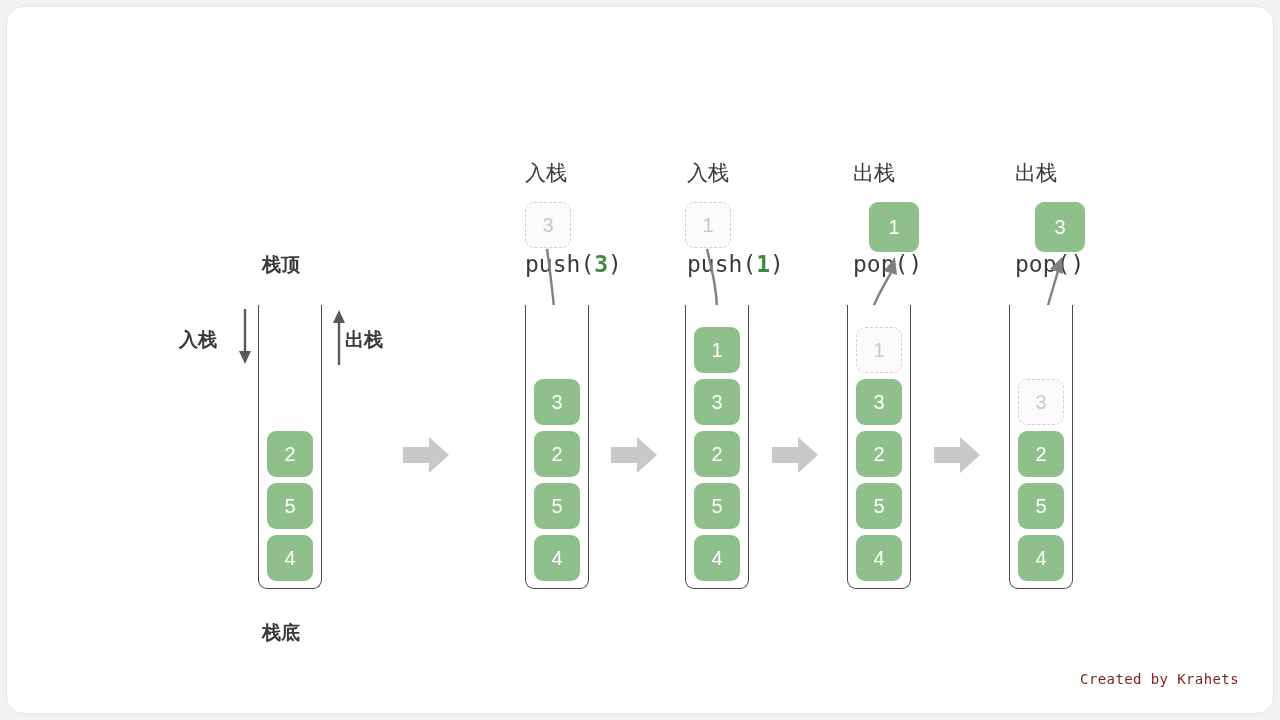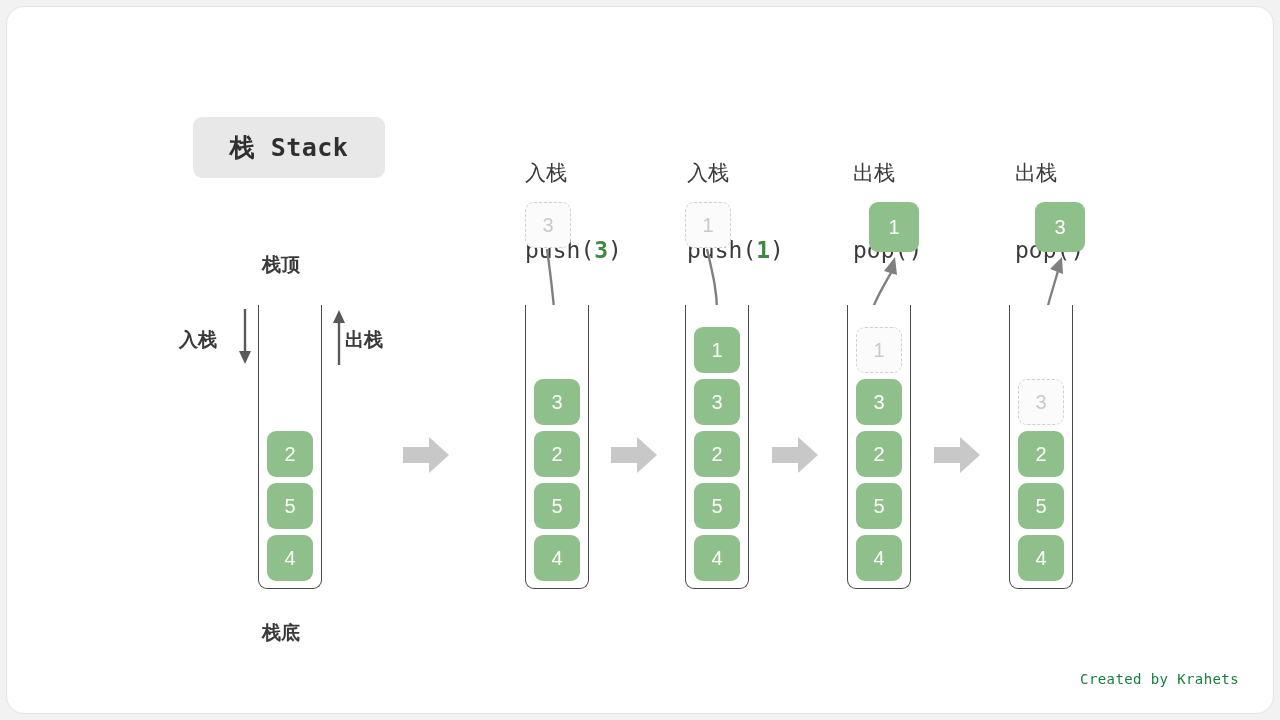--- a/index.html
+++ b/index.html
@@ -110,51 +110,48 @@
   .stage-head .cn {
     display: block;
     font-family: "Liberation Sans", "DejaVu Sans", sans-serif;
     font-size: 21px;
     color: #3a3a3a;
   }
   .stage-head .code {
     display: block;
     font-size: 23px;
     color: #3a3a3a;
-    margin-top: 3px;
+    margin-top: 17px;
   }
   .stage-head .arg {
     color: #3f8a3f;
     font-weight: bold;
   }
 
   
   .flow-arrow { width: 46px; height: 40px; }
 
   
   #watermark {
     right: 34px;
     bottom: 26px;
     font-family: "DejaVu Sans Mono", "Liberation Mono", monospace;
     font-size: 14px;
-    color: #15803d;
+    color: #7f1d1d;
     letter-spacing: 0.4px;
     white-space: nowrap;
   }
   svg { display: block; overflow: visible; }
 </style>
 </head>
 <body>
 
 <div id="canvas">
   <div id="card">
 
-    <div class="abs" id="title-chip">
-      <span class="tx">栈 Stack</span>
-    </div>
 
     <div class="abs cn-label" id="label-top">栈顶</div>
     <div class="abs cn-label" id="label-bottom">栈底</div>
     <div class="abs cn-label" id="label-push">入栈</div>
     <div class="abs cn-label" id="label-pop">出栈</div>
 
     <svg class="abs" style="left:226px; top:300px;" width="24" height="60">
       <line x1="12" y1="2" x2="12" y2="46" stroke="#595959" stroke-width="2.4"></line>
       <polygon points="12,57 6,44 18,44" fill="#595959"></polygon>
     </svg>

